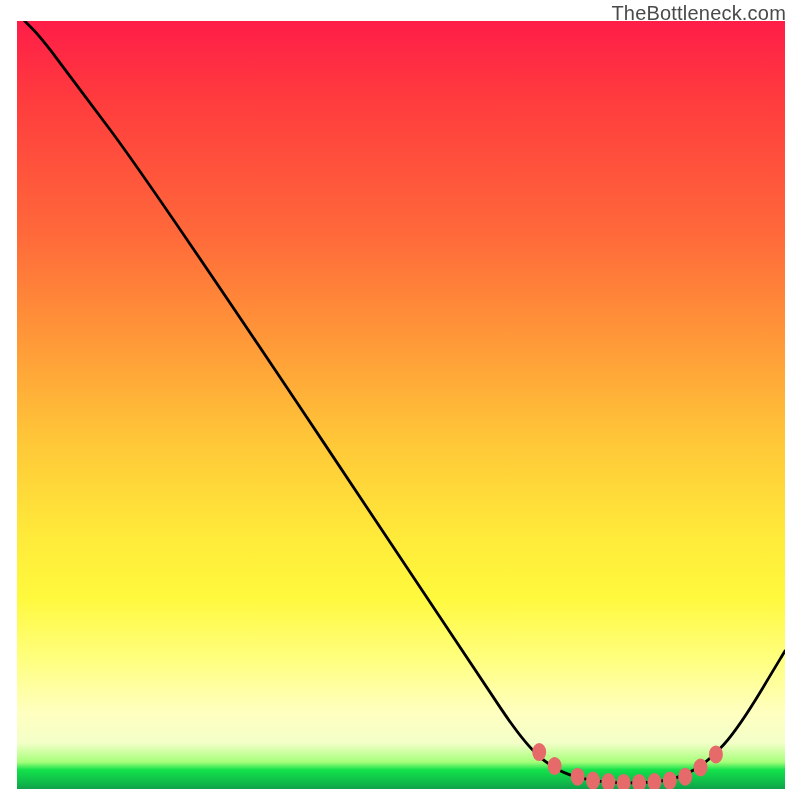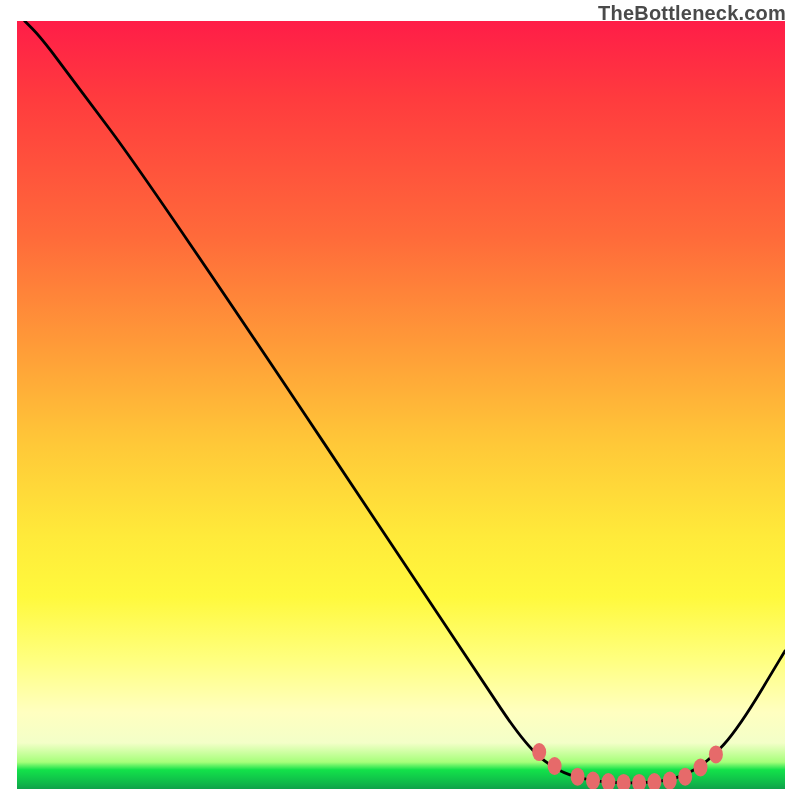--- a/index.html
+++ b/index.html
@@ -56,21 +56,21 @@
     left: 0;
     top: 0;
     width: 100%;
     height: 100%;
   }
   .watermark {
     position: absolute;
     top: 2px;
     right: 14px;
     font-size: 20px;
-    font-weight: 700;
+    font-weight: 400;
     color: #4a4a4a;
     letter-spacing: 0.2px;
     user-select: none;
   }
   .curve {
     fill: none;
     stroke: #000;
     stroke-width: 2.8;
     stroke-linecap: round;
     stroke-linejoin: round;

